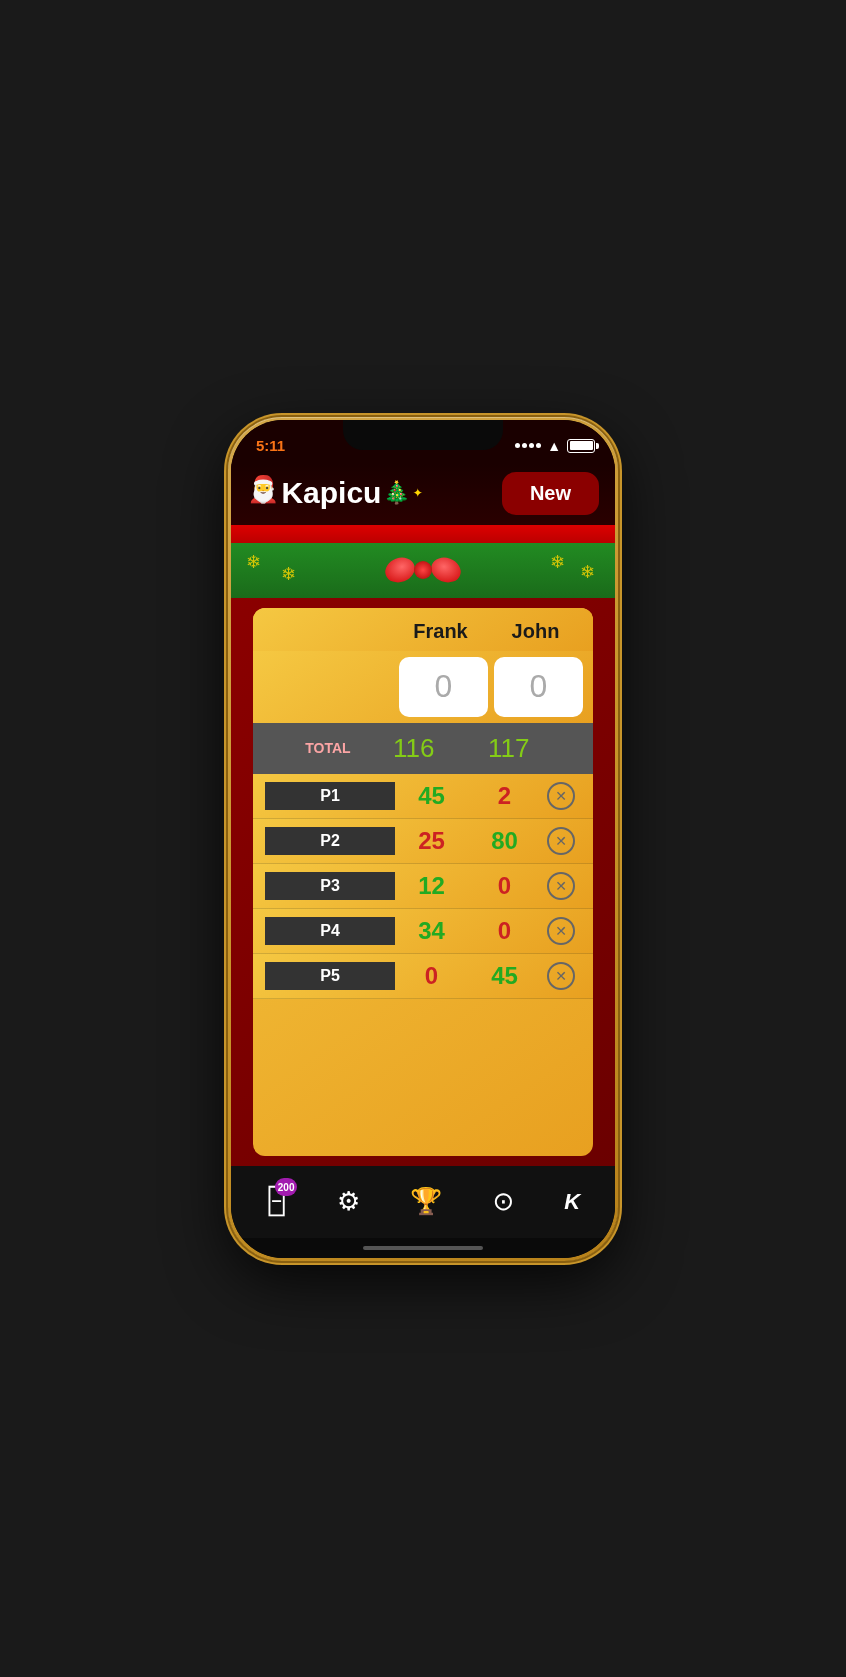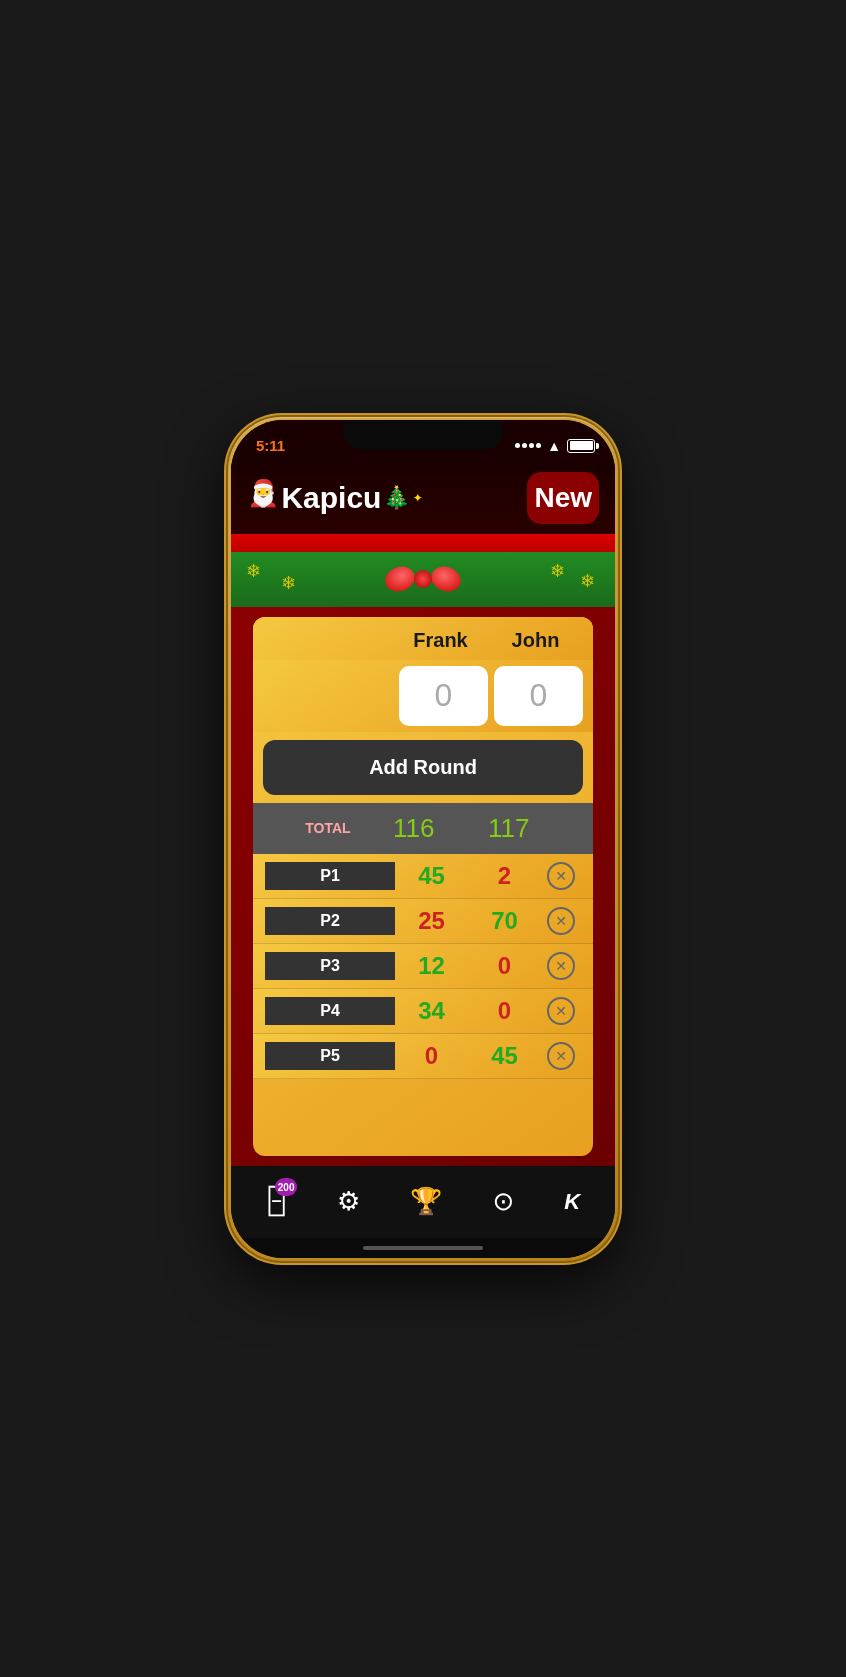--- a/index.html
+++ b/index.html
@@ -128,23 +128,23 @@
       background: linear-gradient(to bottom, #1a0000, #2a0000);
       padding: 8px 16px 10px;
       display: flex;
       align-items: center;
       justify-content: space-between;
       flex-shrink: 0;
     }
     .new-button {
       background: #8b0000;
       color: white;
-      font-size: 28px;
+      font-size: 20px;
       font-weight: 800;
-      padding: 10px 7px;
+      padding: 10px 28px;
       border-radius: 14px;
       border: none;
       cursor: pointer;
     }
 
     
     .decorative-area {
       background: linear-gradient(to bottom, #228b22, #1a6b1a);
       height: 55px;
       position: relative;
@@ -416,39 +416,38 @@
           <div class="score-inputs">
             <div></div>
             <div class="score-input-box">
               <span>0</span>
             </div>
             <div class="score-input-box">
               <span>0</span>
             </div>
           </div>
 
-          <button class="add-round-btn">Add Round</button>
 
           <div class="total-row">
             <div class="total-label">TOTAL</div>
             <div class="total-score">116</div>
             <div class="total-score">117</div>
           </div>
 
           <div id="rounds-container">
           <div class="round-row">
       <div class="round-label">P1</div>
       <div class="round-score score-green">45</div>
       <div class="round-score score-red">2</div>
       <div class="delete-btn">✕</div>
     </div>
               <div class="round-row">
       <div class="round-label">P2</div>
       <div class="round-score score-red">25</div>
-      <div class="round-score score-green">70</div>
+      <div class="round-score score-green">80</div>
       <div class="delete-btn">✕</div>
     </div>
               <div class="round-row">
       <div class="round-label">P3</div>
       <div class="round-score score-green">12</div>
       <div class="round-score score-red">0</div>
       <div class="delete-btn">✕</div>
     </div>
               <div class="round-row">
       <div class="round-label">P4</div>

